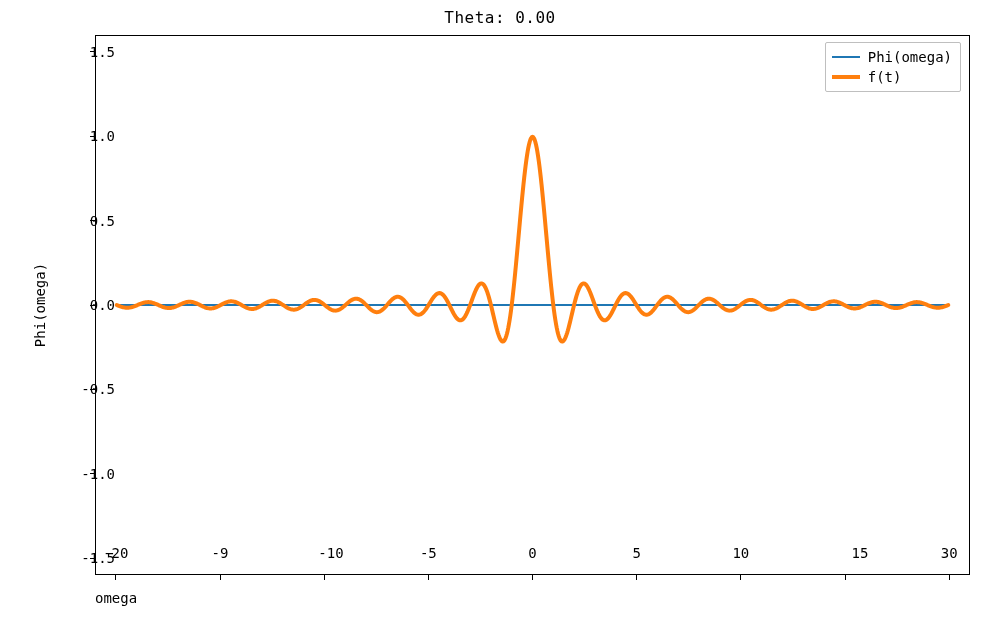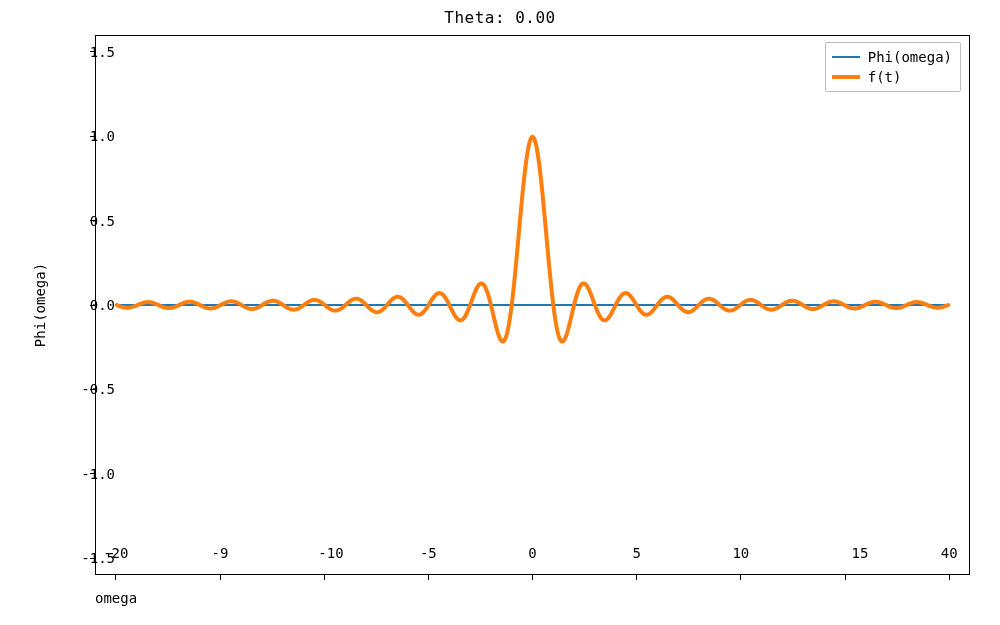--- a/index.html
+++ b/index.html
@@ -140,21 +140,21 @@
       <div class="tick-label-x" style="left: 428.333px;">-5</div>
       <div class="tick-mark" style="left: 427.833px; top: 575px; width: 1px; height: 5px;"></div>
       <div class="tick-label-x" style="left: 532.5px;">0</div>
       <div class="tick-mark" style="left: 532px; top: 575px; width: 1px; height: 5px;"></div>
       <div class="tick-label-x" style="left: 636.667px;">5</div>
       <div class="tick-mark" style="left: 636.167px; top: 575px; width: 1px; height: 5px;"></div>
       <div class="tick-label-x" style="left: 740.833px;">10</div>
       <div class="tick-mark" style="left: 740.333px; top: 575px; width: 1px; height: 5px;"></div>
       <div class="tick-label-x" style="left: 860px;">15</div>
       <div class="tick-mark" style="left: 844.5px; top: 575px; width: 1px; height: 5px;"></div>
-      <div class="tick-label-x" style="left: 949.167px;">40</div>
+      <div class="tick-label-x" style="left: 949.167px;">30</div>
       <div class="tick-mark" style="left: 948.667px; top: 575px; width: 1px; height: 5px;"></div>
     </div>
 
   <div id="ytick-container">
       <div class="tick-label-y" style="top: 558.125px;">-1.5</div>
       <div class="tick-mark" style="left: 90px; top: 557.625px; width: 5px; height: 1px;"></div>
       <div class="tick-label-y" style="top: 473.75px;">-1.0</div>
       <div class="tick-mark" style="left: 90px; top: 473.25px; width: 5px; height: 1px;"></div>
       <div class="tick-label-y" style="top: 389.375px;">-0.5</div>
       <div class="tick-mark" style="left: 90px; top: 388.875px; width: 5px; height: 1px;"></div>

